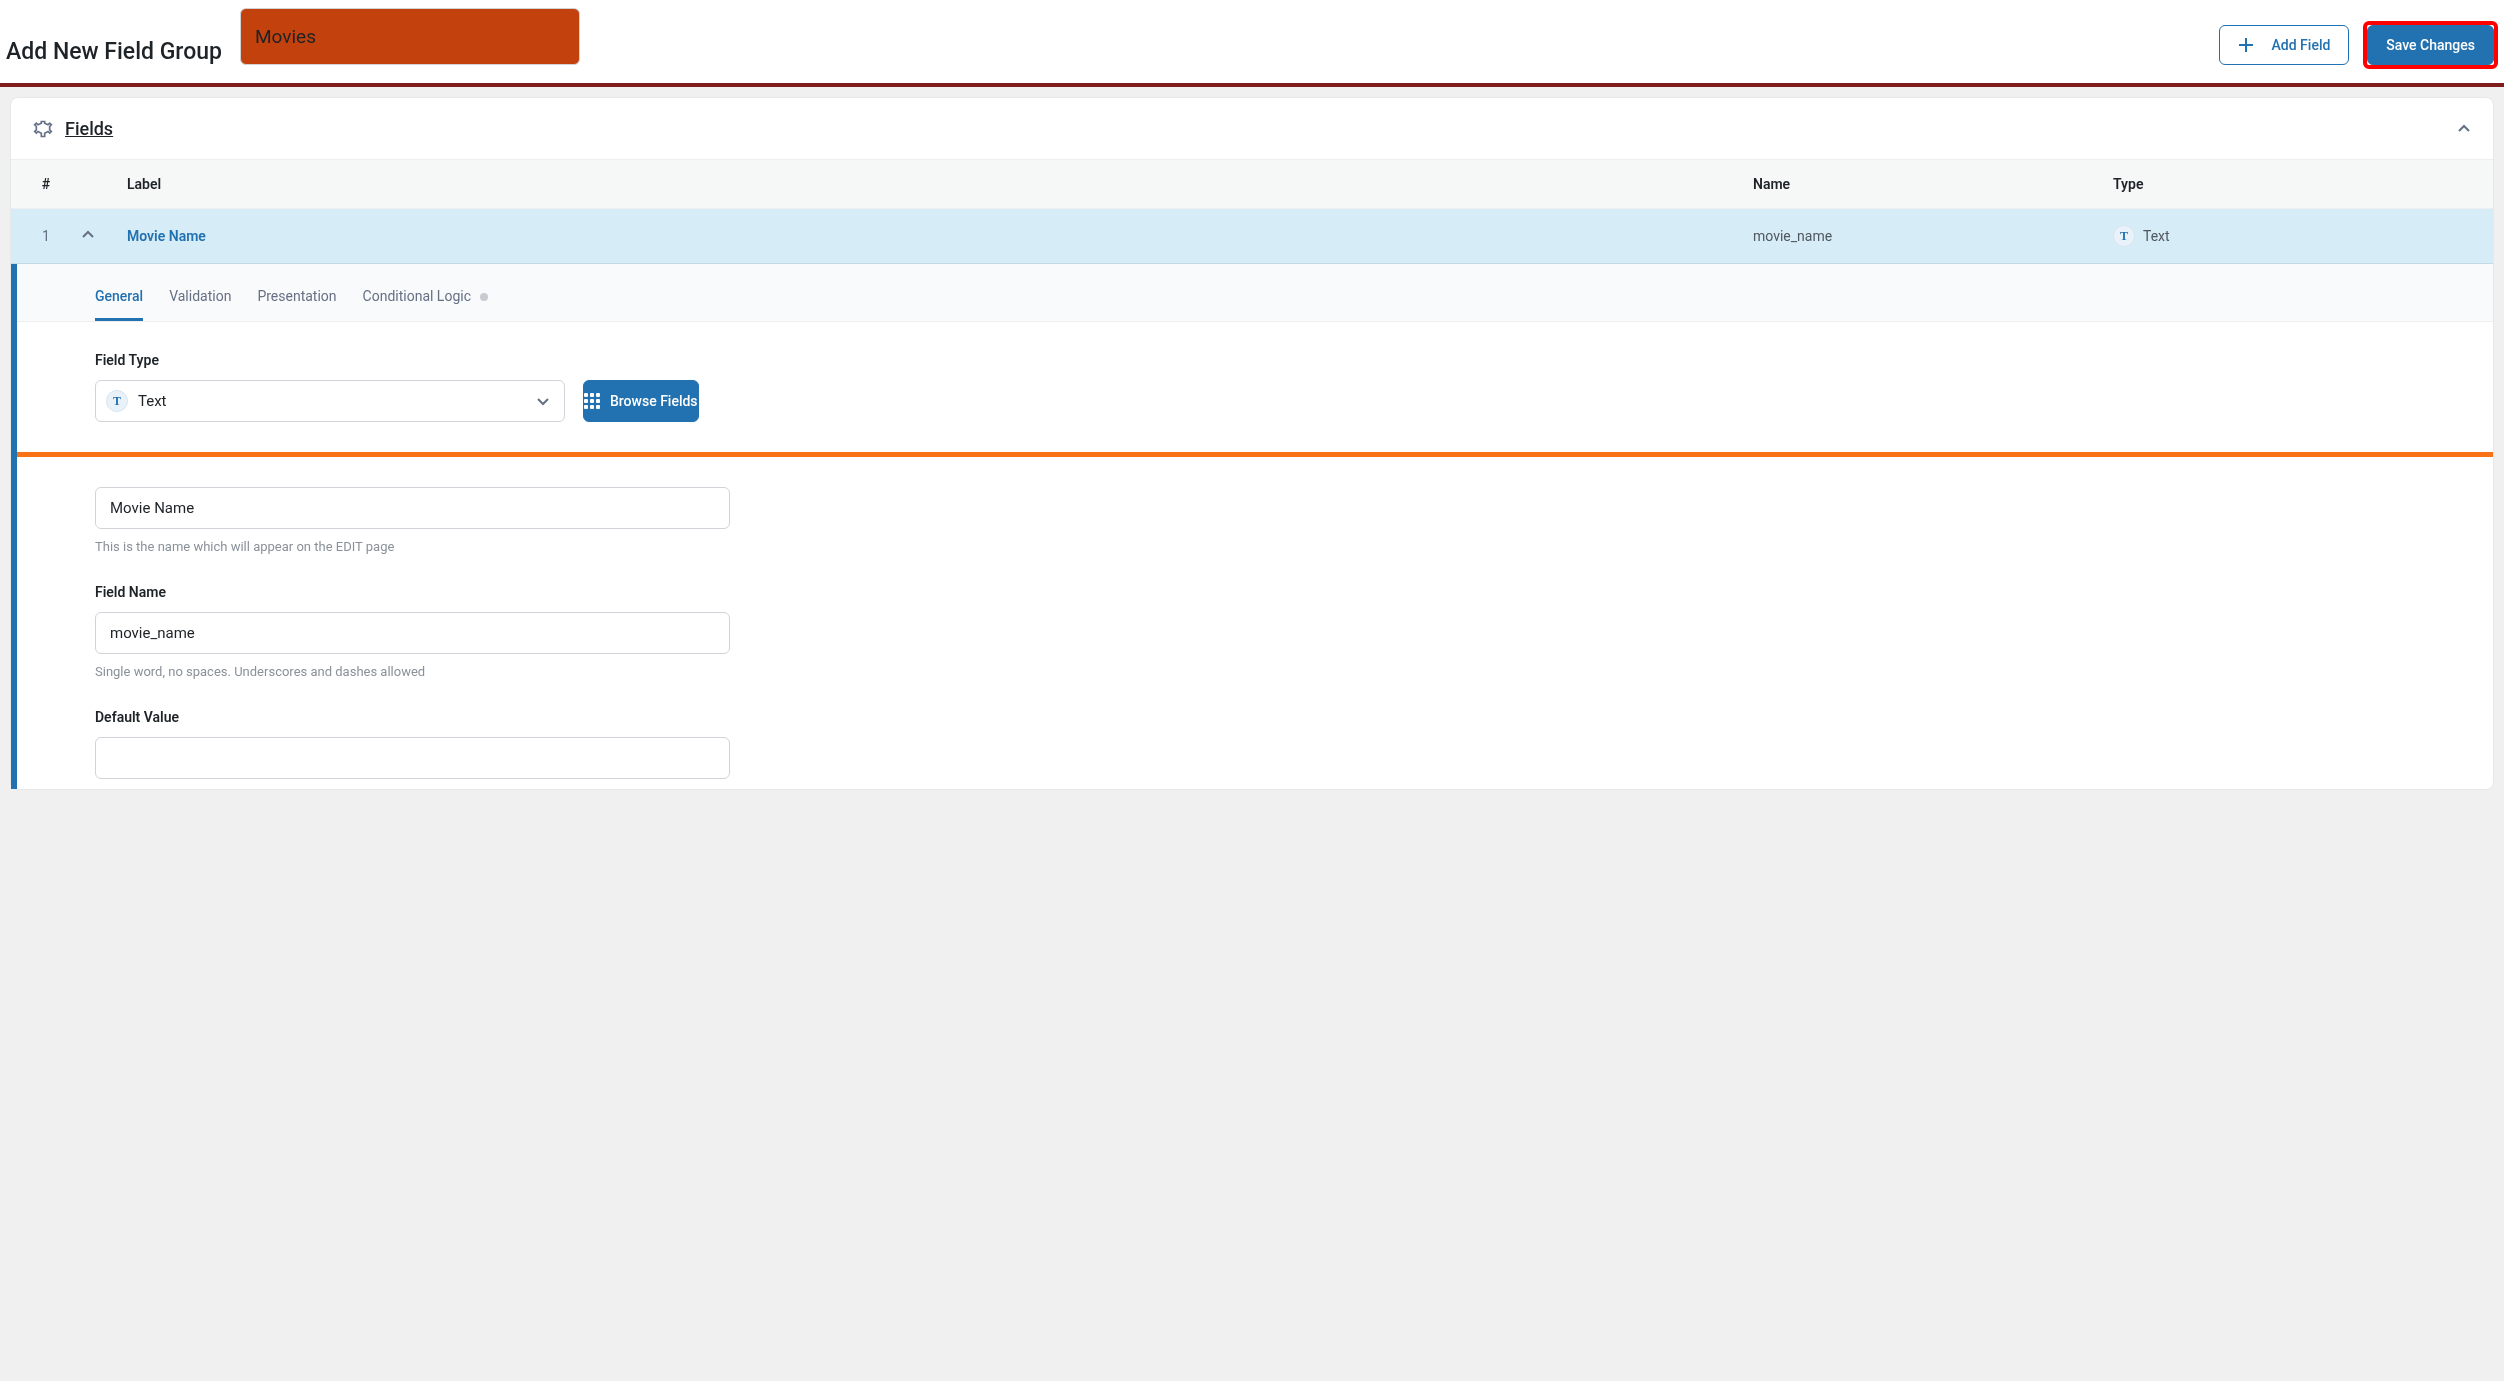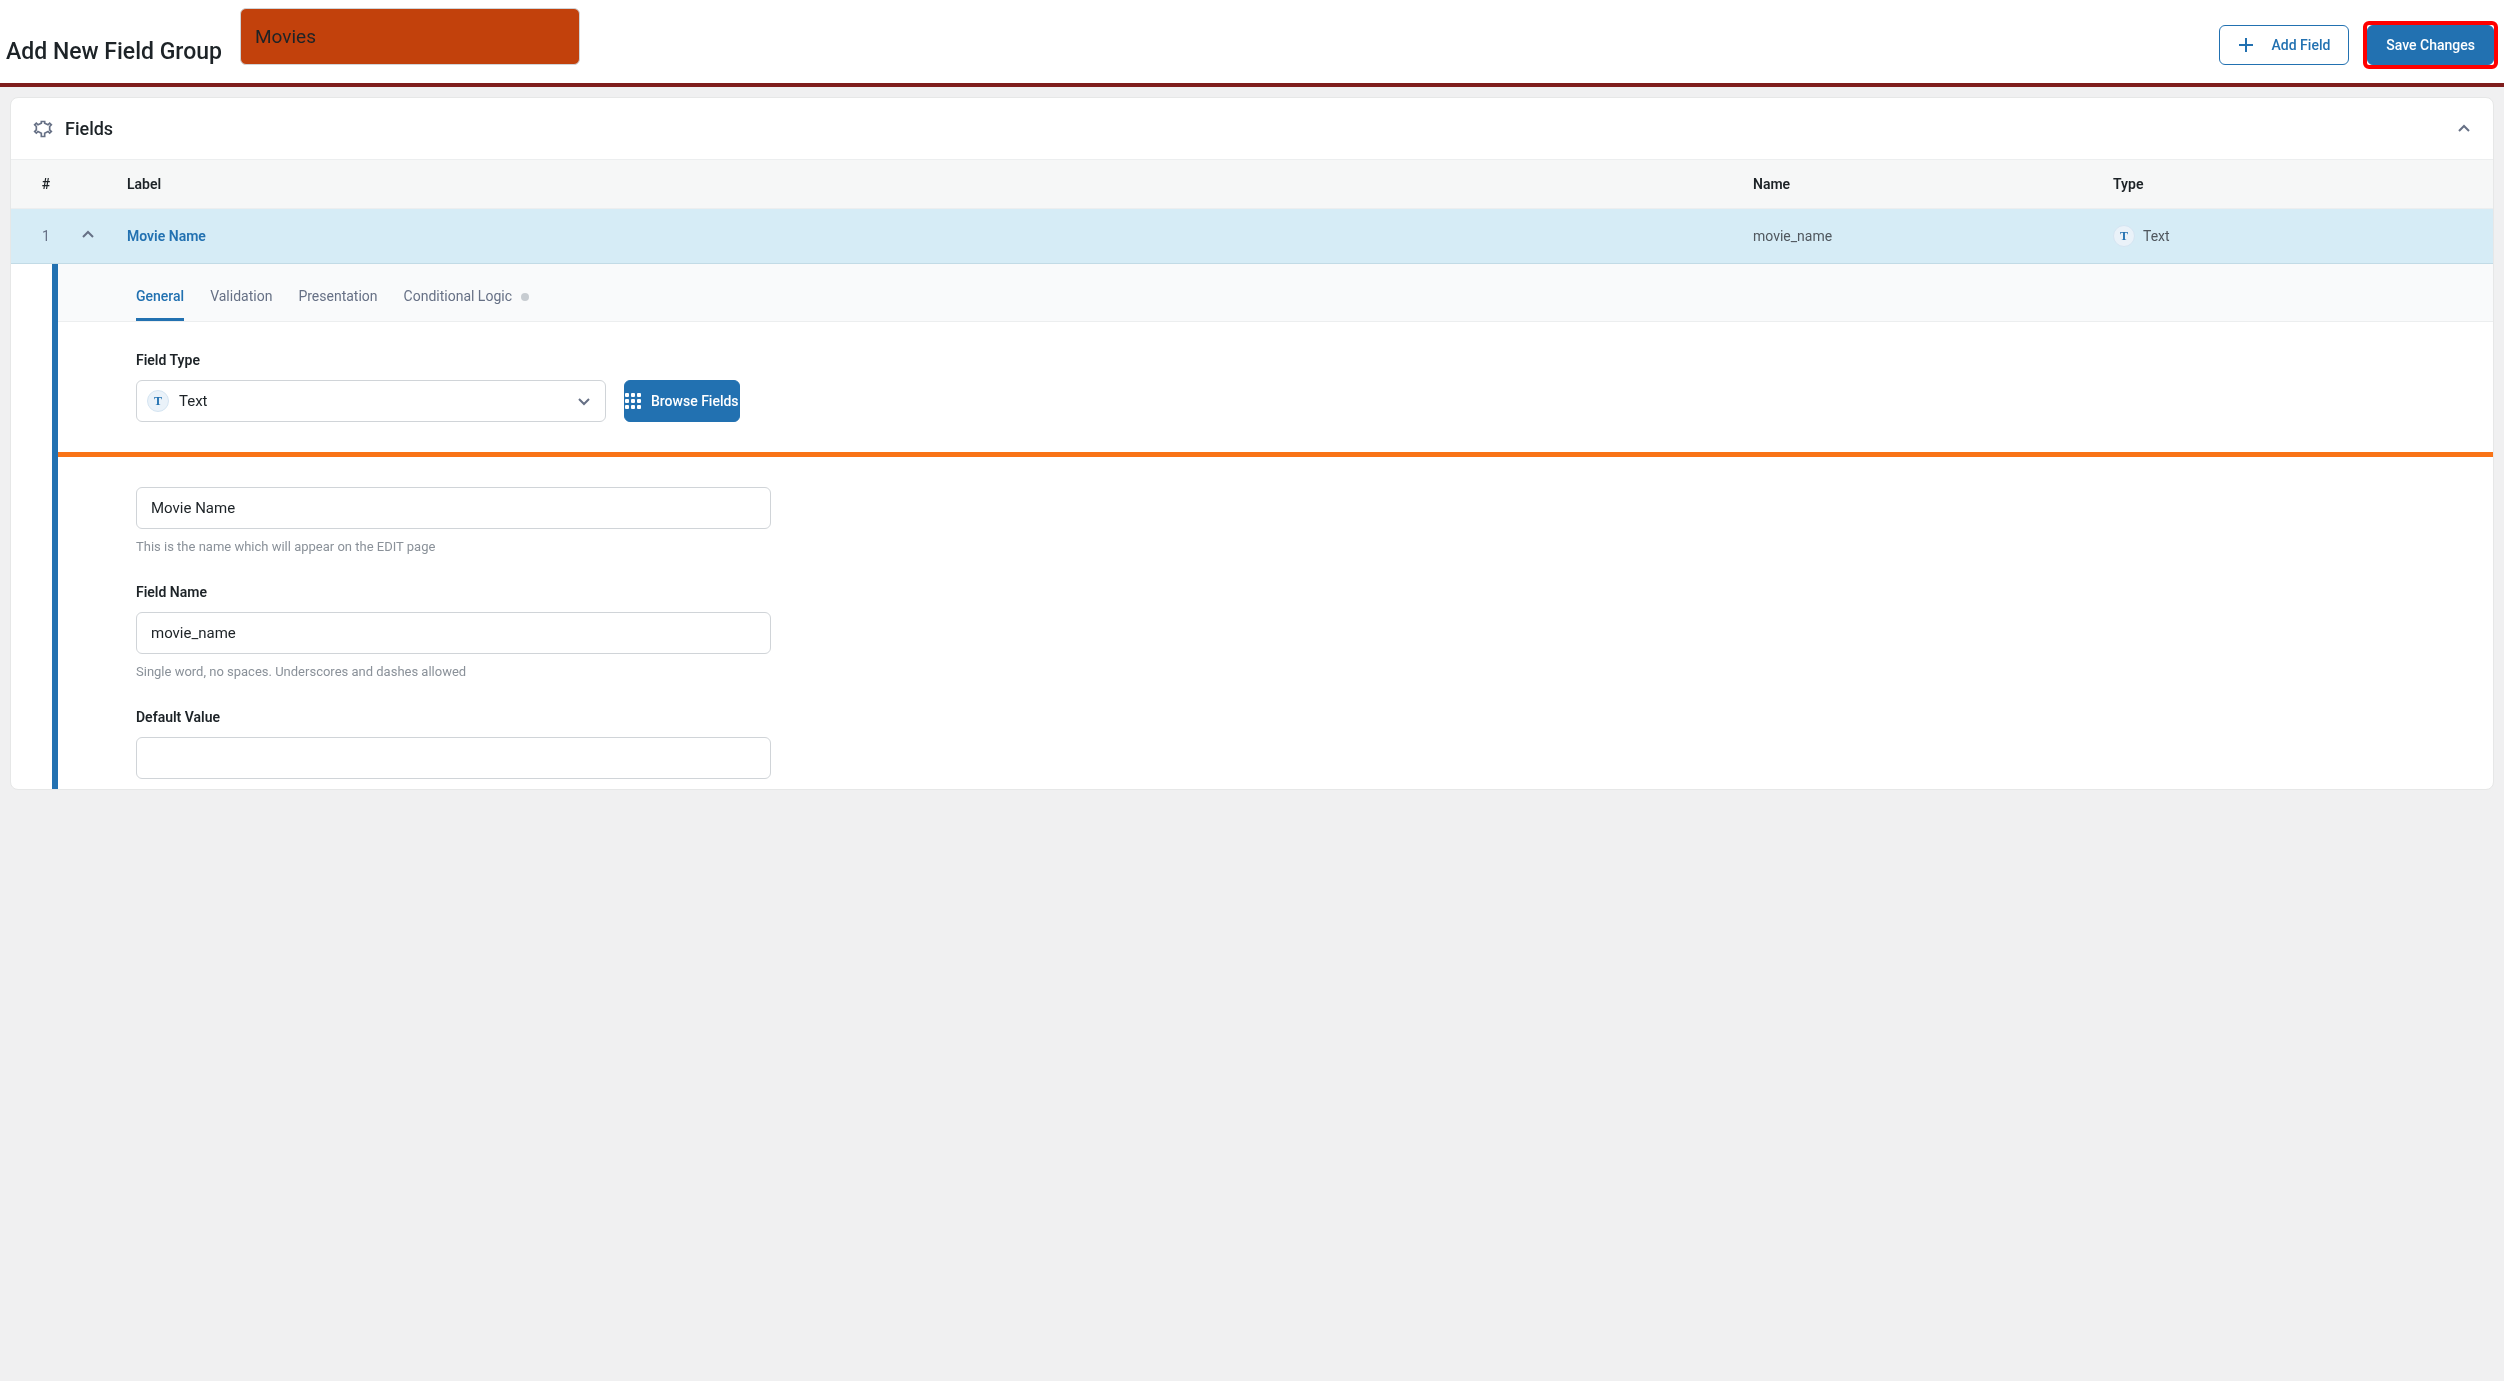--- a/index.html
+++ b/index.html
@@ -26,21 +26,21 @@
   .btn-primary { background: #2271b1; border: 1px solid #2271b1; color: #fff; }
   .plus-svg { width: 16px; height: 16px; stroke: #2271b1; stroke-width: 2; fill: none; }
 
   .panel { margin: 10px; background: #fff; border: 1px solid #e6e7e7; border-radius: 8px; }
 
   .panel-head {
     display: flex; align-items: center; gap: 12px;
     padding: 20px 22px;
   }
   .gear-icon { width: 20px; height: 20px; color: #667085; }
-  .panel-title { font-size: 18px; font-weight: 500; color: #1d2327; }
+  .panel-title { font-size: 18px; font-weight: 500; color: #1d2327; text-decoration: underline; }
   .collapse-caret { width: 14px; height: 14px; color: #667085; cursor: pointer; }
 
   .grid-head {
     display: grid;
     grid-template-columns: 70px 46px 1fr 360px 380px;
     align-items: center;
     background: #f6f7f7;
     border-top: 1px solid #eceeef;
     border-bottom: 1px solid #eceeef;
     padding: 16px 0;
@@ -61,21 +61,21 @@
   .row-label { color: #2271b1; font-weight: 600; }
   .row-name { color: #50575e; }
   .type-pill { display: inline-flex; align-items: center; gap: 8px; color: #50575e; }
   .type-badge {
     width: 22px; height: 22px; border-radius: 50%;
     background: #eaf2f9; border: 1px solid #d5e5f2;
     display: inline-flex; align-items: center; justify-content: center;
     color: #2271b1; font-family: Georgia, 'Times New Roman', serif; font-size: 12px; font-weight: 600;
   }
 
-  .body-area { display: flex; margin-left: 41px; }
+  .body-area { display: flex; }
   .body-rail { width: 6px; background: #2271b1; }
   .body-main { flex: 1; }
 
   .tabs {
     display: flex; align-items: center; gap: 26px;
     padding: 14px 28px 0 78px;
     background: #f9fafb;
     border-bottom: 1px solid #eceeef;
   }
   .tab { font-size: 14px; color: #667085; padding: 10px 0 14px; cursor: pointer; border-bottom: 3px solid transparent; }

